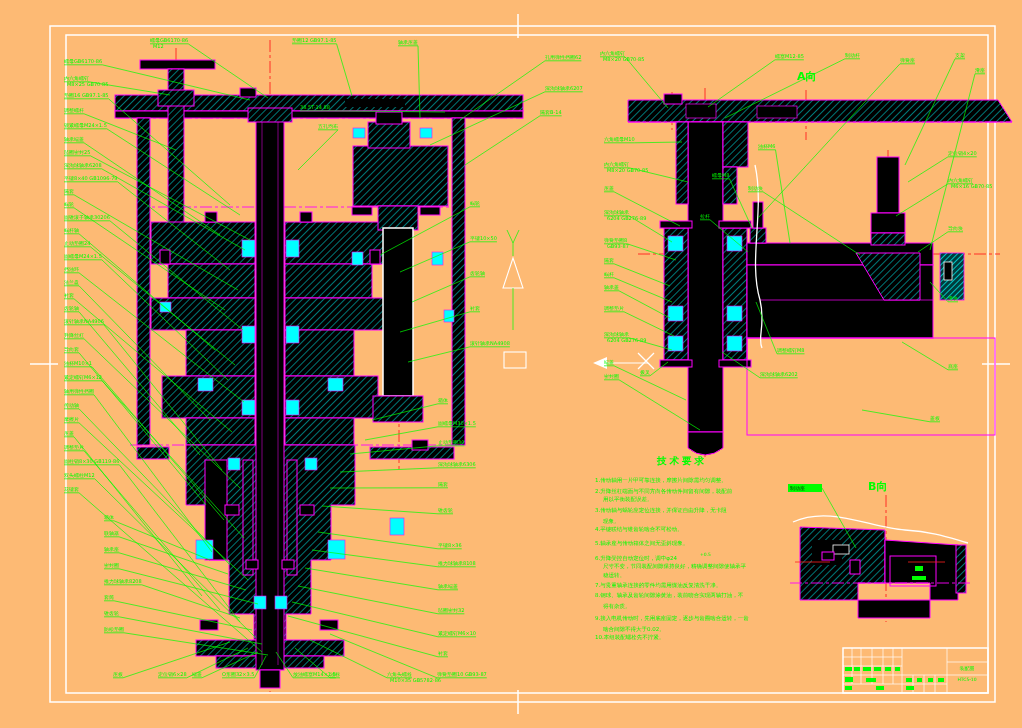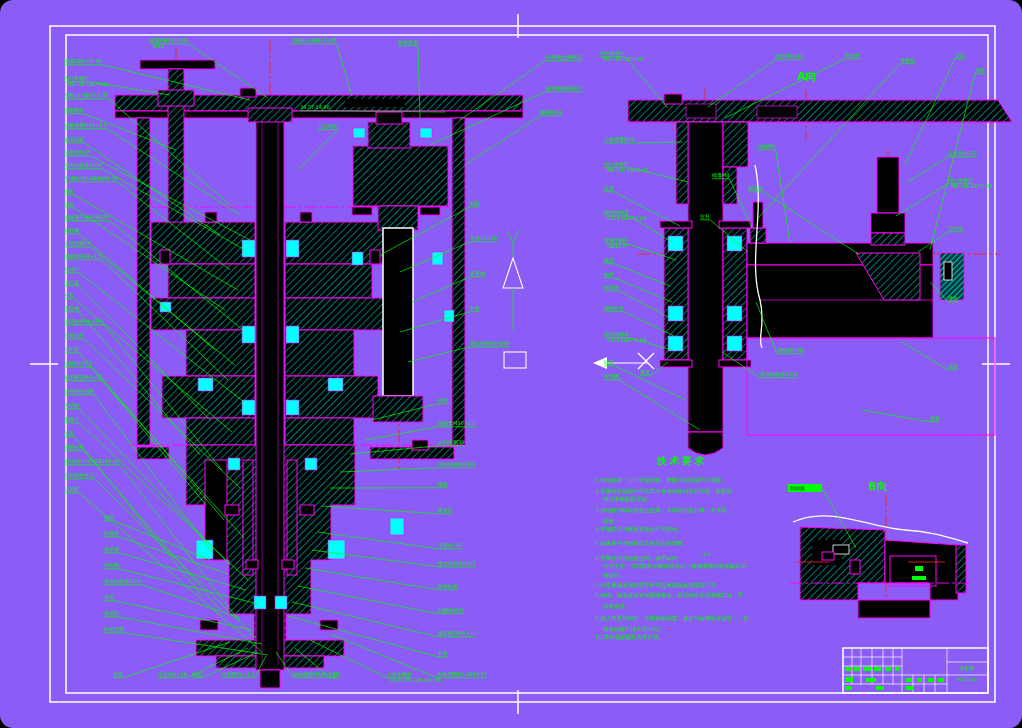--- a/index.html
+++ b/index.html
@@ -1,16 +1,16 @@
 <!DOCTYPE html>
 <html><head>
 <meta charset="utf-8">
 <style>
   html,body{margin:0;padding:0;background:#000;}
-  .sheet{position:relative;width:1022px;height:728px;background:#8b5cf6;overflow:hidden;border-radius:13px;}
+  .sheet{position:relative;width:1022px;height:728px;background:#fdba74;overflow:hidden;}
   svg{display:block;}
   .hh{fill:url(#h);stroke:#ff00ff;stroke-width:1;}
   .hh2{fill:url(#h2);stroke:#ff00ff;stroke-width:0.8;}
   .mo{fill:#000;stroke:#ff00ff;stroke-width:1;}
   .cb{fill:#00ffff;stroke:#ff00ff;stroke-width:0.6;}
   .cl{stroke:#ff2020;stroke-width:0.9;stroke-dasharray:12 3 3 3;fill:none;}
   .md{stroke:#ff00ff;stroke-width:0.9;stroke-dasharray:12 3 3 3;fill:none;}
   .wo{fill:none;stroke:#ffffff;stroke-width:1.3;}
   .fr{fill:none;stroke:#ffffff;stroke-width:1.5;}
   .gl{stroke:#00ff00;stroke-width:0.7;fill:none;}

